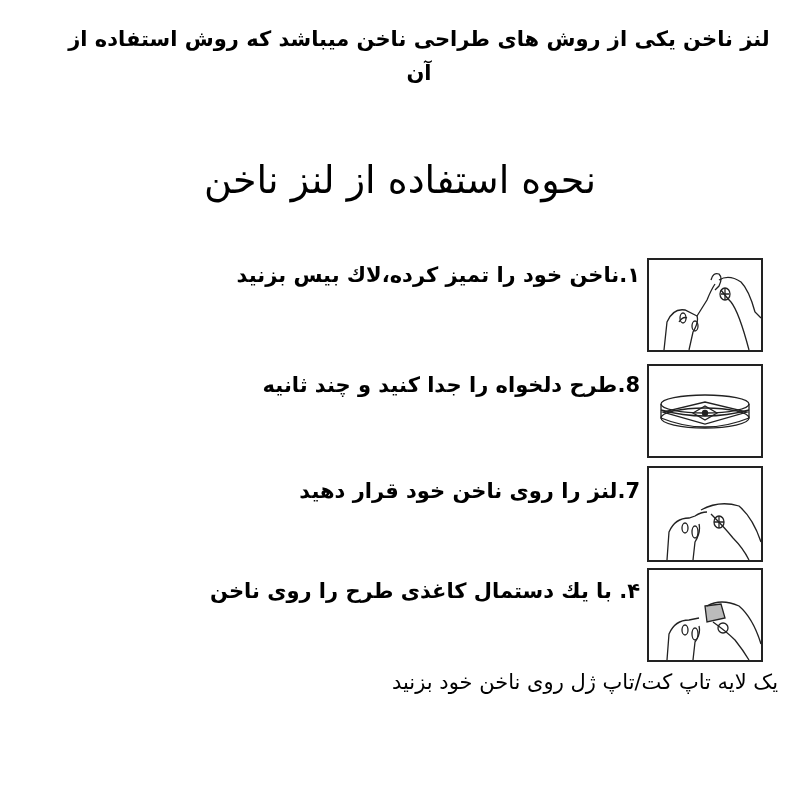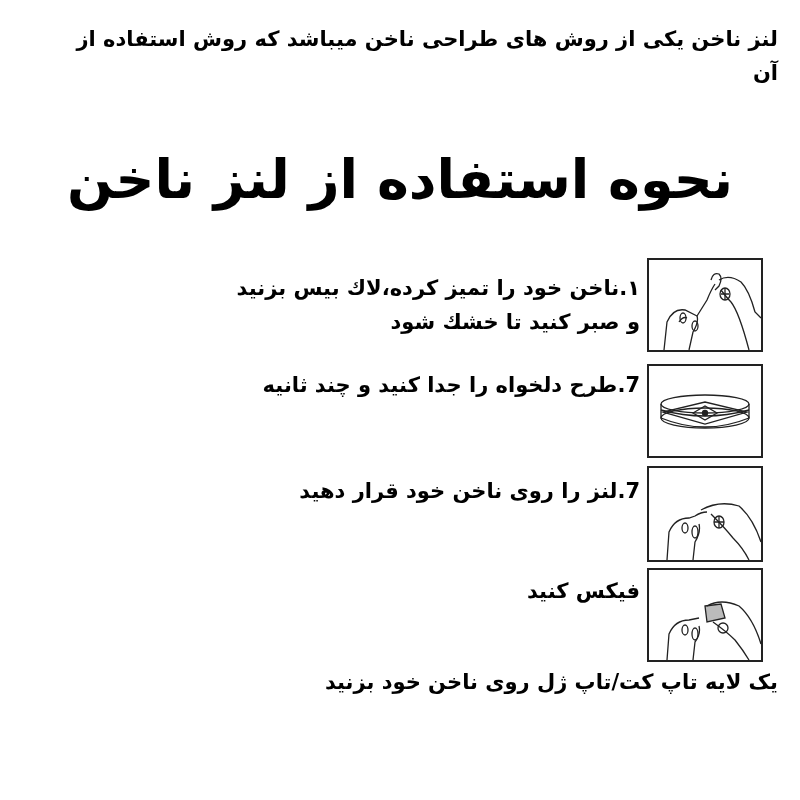--- a/index.html
+++ b/index.html
@@ -1,57 +1,56 @@
 <!DOCTYPE html>
 <html><head>
   <meta charset="utf-8">
   <style>
     html, body { margin: 0; padding: 0; background: #ffffff; }
     body { width: 800px; height: 800px; position: relative; overflow: hidden;
            font-family: "DejaVu Sans", sans-serif; color: #000; }
-    .rtl { direction: rtl; text-align: right; unicode-bidi: embed; }
+    .rtl { direction: rtl; text-align: center; unicode-bidi: embed; }
     .intro { position: absolute; left: 60px; right: 22px; top: 22px;
              font-size: 21px; font-weight: bold; line-height: 34px; }
     .title { position: absolute; left: 60px; right: 60px; top: 138px;
-             text-align: center; font-size: 54px; font-weight: bold; line-height: 84px; direction: rtl; }
+             text-align: center; font-size: 38px; font-weight: normal; line-height: 84px; direction: rtl; }
     .step { position: absolute; right: 160px; font-size: 21px; font-weight: bold; line-height: 34px; }
     .box { position: absolute; left: 647px; width: 112px; border: 2px solid #222; background: #fff; }
     .box svg { display: block; width: 100%; height: 100%; }
-    .outro { position: absolute; right: 22px; top: 664px; font-size: 21px; font-weight: bold; line-height: 36px; }
+    .outro { position: absolute; right: 22px; top: 664px; font-size: 21px; font-weight: normal; line-height: 36px; }
   </style>
 </head>
 <body>
 
 <div class="intro rtl">
   <div>لنز ناخن یکی از روش های طراحی ناخن میباشد که روش استفاده از آن</div>
 </div>
 
 <div class="title">نحوه استفاده از لنز ناخن</div>
 
-<div class="step rtl" style="top:271px;">
+<div class="step rtl" style="top:258px;">
   <div>۱.ناخن خود را تمیز کرده،لاك بیس بزنید</div>
-  <div>و صبر کنید تا خشك شود</div>
 </div>
 <div class="box" style="top:258px;height:90px;">
   <svg viewBox="0 0 112 90" fill="none" stroke="#222" stroke-width="1.3">
     <path d="M15 90 L18 62 Q24 48 36 50 L48 56 L58 40 Q62 30 66 24"></path>
     <path d="M40 90 L44 72 Q50 62 48 56"></path>
     <path d="M30 62 Q34 56 38 58"></path>
       <ellipse cx="34" cy="58" rx="3" ry="5"></ellipse>
     <ellipse cx="46" cy="66" rx="3" ry="5"></ellipse>
     <path d="M62 20 Q64 12 70 14 Q74 18 70 26 L66 30"></path>
     <path d="M70 20 Q80 14 92 22 Q100 30 106 52 L112 58"></path>
     <path d="M72 30 Q78 38 82 42 Q90 52 100 90"></path>
     <ellipse cx="76" cy="34" rx="5" ry="6"></ellipse>
       <path d="M72 34 L80 34 M76 28 L76 40"></path>
   </svg>
 </div>
 
 <div class="step rtl" style="top:368px;">
-  <div>7.طرح دلخواه را جدا کنید و چند ثانیه</div>
+  <div>8.طرح دلخواه را جدا کنید و چند ثانیه</div>
 </div>
 <div class="box" style="top:364px;height:90px;">
   <svg viewBox="0 0 112 90" fill="none" stroke="#222" stroke-width="1.3">
     <ellipse cx="56" cy="38" rx="44" ry="9"></ellipse>
     <path d="M12 38 L12 52 Q56 70 100 52 L100 38"></path>
     <ellipse cx="56" cy="52" rx="44" ry="10"></ellipse>
     <path d="M12 44 Q56 56 100 44"></path>
     <path d="M14 46 L56 58 L98 46 L56 36 Z"></path>
     <path d="M44 47 L56 40 L68 47 L56 54 Z"></path>
     <circle cx="56" cy="47" r="2.5" fill="#222"></circle>
@@ -68,21 +67,21 @@
     <ellipse cx="36" cy="60" rx="3" ry="5"></ellipse>
       <ellipse cx="46" cy="64" rx="3" ry="6"></ellipse>
     <path d="M52 42 Q70 32 90 38 Q104 50 112 74"></path>
     <path d="M62 46 Q76 60 84 70 Q94 80 100 92"></path>
     <ellipse cx="70" cy="54" rx="5" ry="6"></ellipse>
       <path d="M65 54 L75 54 M70 48 L70 60"></path>
   </svg>
 </div>
 
 <div class="step rtl" style="top:574px;">
-  <div>فیکس کنید</div>
+  <div>۴. با یك دستمال کاغذی طرح را روی ناخن</div>
 </div>
 <div class="box" style="top:568px;height:90px;">
   <svg viewBox="0 0 112 90" fill="none" stroke="#222" stroke-width="1.3">
     <path d="M18 90 L20 64 Q26 50 40 50 L50 48"></path>
     <path d="M44 90 L46 72 Q52 64 50 56"></path>
     <ellipse cx="36" cy="60" rx="3" ry="5"></ellipse>
       <ellipse cx="46" cy="64" rx="3" ry="6"></ellipse>
     <path d="M56 36 L72 34 L76 48 L58 52 Z" fill="#bbb"></path>
     <path d="M58 36 Q72 28 90 36 Q104 48 112 74"></path>
     <path d="M64 52 Q78 62 86 70 Q94 80 100 90"></path>

